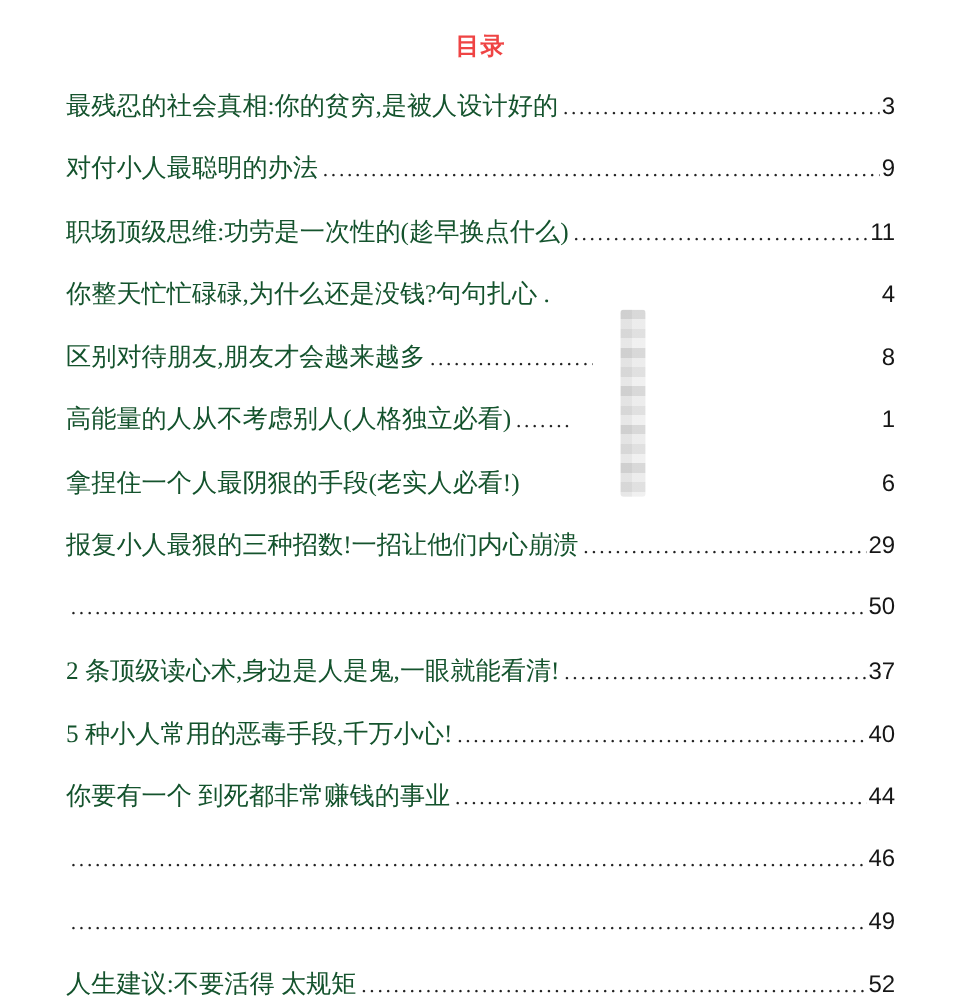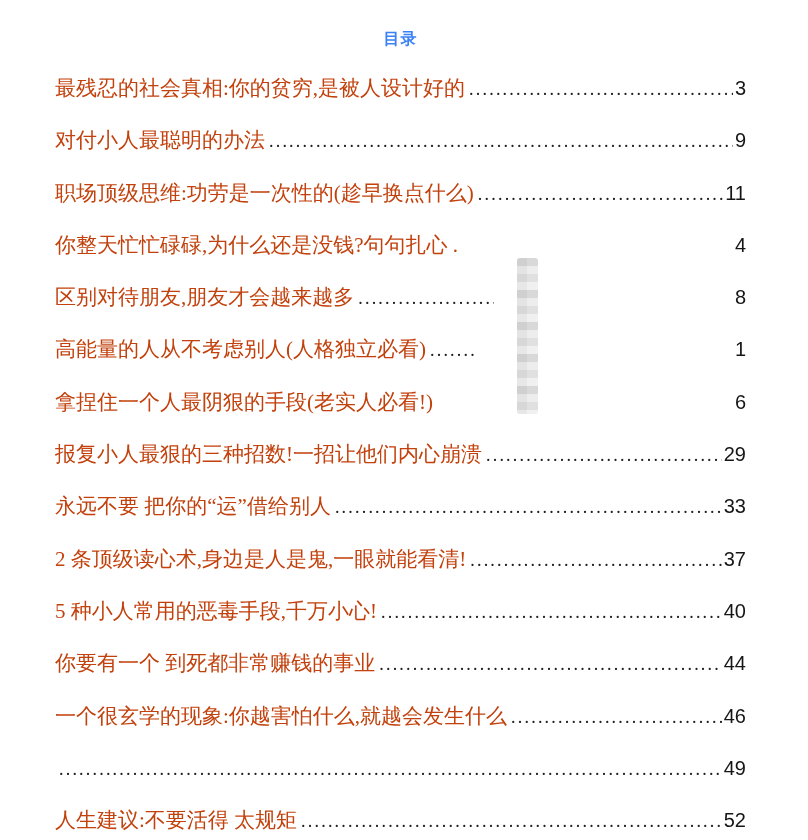--- a/index.html
+++ b/index.html
@@ -17,43 +17,43 @@
     position: relative;
     width: 808px;
     height: 840px;
     box-sizing: border-box;
     padding: 26px 62px 0 55px;
     overflow: hidden;
     background: #ffffff;
   }
   .doc-title {
     margin: 0;
-    font-size: 16px;
+    font-size: 20px;
     line-height: 26px;
     font-weight: 700;
     text-align: center;
     letter-spacing: 1px;
-    color: #3b82f6;
+    color: #ef4444;
   }
   .entries {
     margin-top: 11px;
   }
   .toc-row {
     height: 52.3px;
     box-sizing: border-box;
     padding-top: 13px;
     display: flex;
     align-items: baseline;
     font-size: 21px;
     line-height: 25px;
   }
   .toc-title {
     white-space: nowrap;
     flex: 0 0 auto;
-    color: #c2410c;
+    color: #14532d;
   }
   .toc-leader {
     flex: 0 0 auto;
     width: 0;
     overflow: hidden;
     white-space: nowrap;
     font-size: 18px;
     letter-spacing: 2.2px;
     color: #222222;
     padding-left: 4px;
@@ -154,24 +154,23 @@
   </div>
 
   <div class="toc-row">
     <span class="toc-title">报复小人最狠的三种招数!一招让他们内心崩溃</span>
     <span class="toc-leader leader-full"></span>
     <span class="toc-spacer" style="flex: 0 0 0px;"></span>
     <span class="toc-page">29</span>
   </div>
 
   <div class="toc-row">
-    <span class="toc-title">永远不要 把你的“运”借给别人</span>
-    <span class="toc-leader leader-full"></span>
-    <span class="toc-spacer" style="flex: 0 0 0px;"></span>
-    <span class="toc-page">33</span>
+    <span class="toc-leader leader-full"></span>
+    <span class="toc-spacer" style="flex: 0 0 0px;"></span>
+    <span class="toc-page">50</span>
   </div>
 
   <div class="toc-row">
     <span class="toc-title">2 条顶级读心术,身边是人是鬼,一眼就能看清!</span>
     <span class="toc-leader leader-full"></span>
     <span class="toc-spacer" style="flex: 0 0 0px;"></span>
     <span class="toc-page">37</span>
   </div>
 
   <div class="toc-row">
@@ -182,21 +181,20 @@
   </div>
 
   <div class="toc-row">
     <span class="toc-title">你要有一个 到死都非常赚钱的事业</span>
     <span class="toc-leader leader-full"></span>
     <span class="toc-spacer" style="flex: 0 0 0px;"></span>
     <span class="toc-page">44</span>
   </div>
 
   <div class="toc-row">
-    <span class="toc-title">一个很玄学的现象:你越害怕什么,就越会发生什么</span>
     <span class="toc-leader leader-full"></span>
     <span class="toc-spacer" style="flex: 0 0 0px;"></span>
     <span class="toc-page">46</span>
   </div>
 
   <div class="toc-row">
     <span class="toc-leader leader-full"></span>
     <span class="toc-spacer" style="flex: 0 0 0px;"></span>
     <span class="toc-page">49</span>
   </div>

